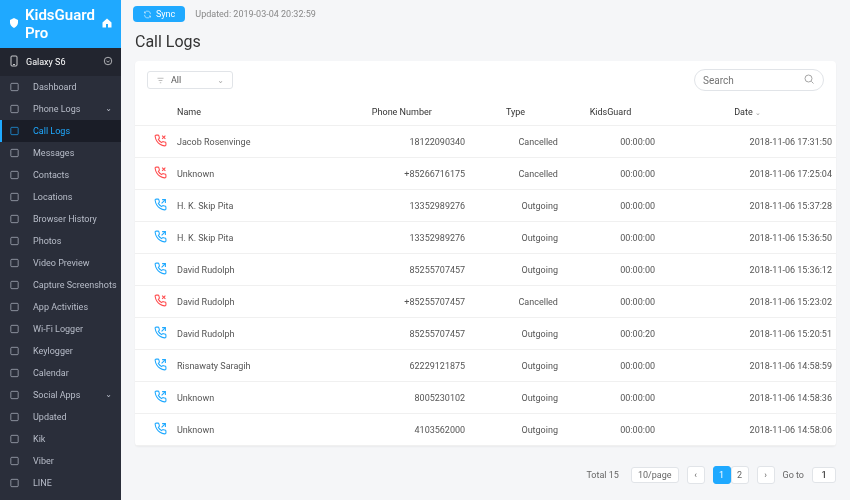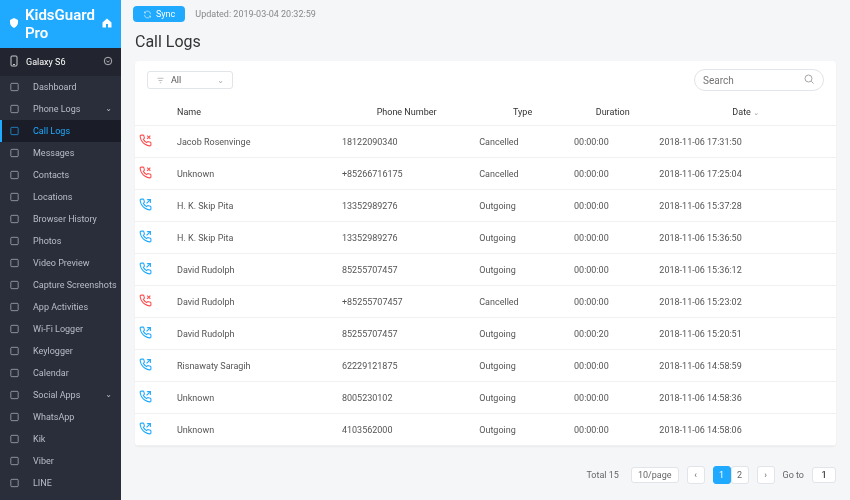--- a/index.html
+++ b/index.html
@@ -26,21 +26,21 @@
 
 .card { background: #fff; margin: 0 14px 10px; border-radius: 4px; box-shadow: 0 1px 2px rgba(0,0,0,0.05); }
 .card-top { display: flex; align-items: center; padding: 8px 12px; gap: 8px; }
 .filter { display: flex; align-items: center; gap: 6px; border: 1px solid #e1e4e8; border-radius: 3px; padding: 3px 8px; font-size: 9px; color: #555; cursor: pointer; }
 .search-wrap { margin-left: auto; display: flex; align-items: center; border: 1px solid #e1e4e8; border-radius: 12px; padding: 3px 8px; width: 130px; }
 .search-wrap input { border: none; outline: none; font-size: 10px; flex: 1; min-width: 0; }
 .search-ico { color: #888; }
 
 .tbl { width: 100%; border-collapse: collapse; font-size: 9px; }
 .tbl th { text-align: center; font-weight: 400; color: #333; padding: 8px 4px; border-bottom: 1px solid #f0f0f0; }
-.tbl td { text-align: left; padding: 8px 4px; border-bottom: 1px solid #f0f0f0; color: #555; }
+.tbl td { text-align: right; padding: 8px 4px; border-bottom: 1px solid #f0f0f0; color: #555; }
 .tbl td.name { text-align: left; padding-left: 6px; margin-left: 36px; }
 .ico-col { width: 36px; }
 .call-ico { width: 13px; height: 13px; display: inline-block; }
 
 .pager { display: flex; align-items: center; justify-content: flex-end; gap: 8px; padding: 10px 14px; font-size: 9px; color: #666; }
 .pager .total { margin-right: 4px; }
 .pager .pp { border: 1px solid #e1e4e8; border-radius: 3px; padding: 2px 6px; background: #fff; cursor: pointer; }
 .pager .pgbtn { border: 1px solid #e1e4e8; background: #fff; border-radius: 3px; width: 18px; height: 18px; display: inline-flex; align-items: center; justify-content: center; cursor: pointer; }
 .pager .pgbtn.active { background: #1fa9ff; color: #fff; border-color: #1fa9ff; }
 .pager input { width: 24px; border: 1px solid #e1e4e8; border-radius: 3px; text-align: center; font-size: 9px; padding: 2px; }
@@ -203,21 +203,21 @@
         </span>
         <span>Social Apps</span>
         <span class="chev">⌄</span>
       </div>
       <div class="nav-item">
         <span class="ico">
           <svg class="svg-ico" viewBox="0 0 24 24">
             <rect x="4" y="4" width="16" height="16" rx="2"></rect>
           </svg>
         </span>
-        <span>WhatsApp</span>
+        <span>Updated</span>
       </div>
       <div class="nav-item">
         <span class="ico">
           <svg class="svg-ico" viewBox="0 0 24 24">
             <rect x="4" y="4" width="16" height="16" rx="2"></rect>
           </svg>
         </span>
         <span>Kik</span>
       </div>
       <div class="nav-item">
@@ -289,21 +289,21 @@
         </span>
       </div>
     </div>
     <table class="tbl">
       <thead>
         <tr>
           <th class="ico-col"></th>
           <th style="text-align:left;padding-left:6px">Name</th>
           <th>Phone Number</th>
           <th>Type</th>
-          <th>Duration</th>
+          <th>KidsGuard</th>
           <th><span>Date</span> <span style="font-size:7px;color:#999">⌄</span></th>
         </tr>
       </thead>
       <tbody id="tbody">
           <tr>
             <td class="ico-col"><svg class="call-ico call-red" viewBox="0 0 24 24" fill="none" stroke="currentColor" stroke-width="2">
                 <path d="M22 16.92v3a2 2 0 0 1-2.18 2 19.79 19.79 0 0 1-8.63-3.07 19.5 19.5 0 0 1-6-6A19.79 19.79 0 0 1 2.12 4.18 2 2 0 0 1 4.11 2h3a2 2 0 0 1 2 1.72c.13.96.37 1.9.71 2.81a2 2 0 0 1-.45 2.11L8.09 9.91a16 16 0 0 0 6 6l1.27-1.27a2 2 0 0 1 2.11-.45c.91.34 1.85.58 2.81.71A2 2 0 0 1 22 16.92z"></path>
                 <line x1="15" y1="3" x2="21" y2="9"></line>
                 <line x1="21" y1="3" x2="15" y2="9"></line>
               </svg></td>

